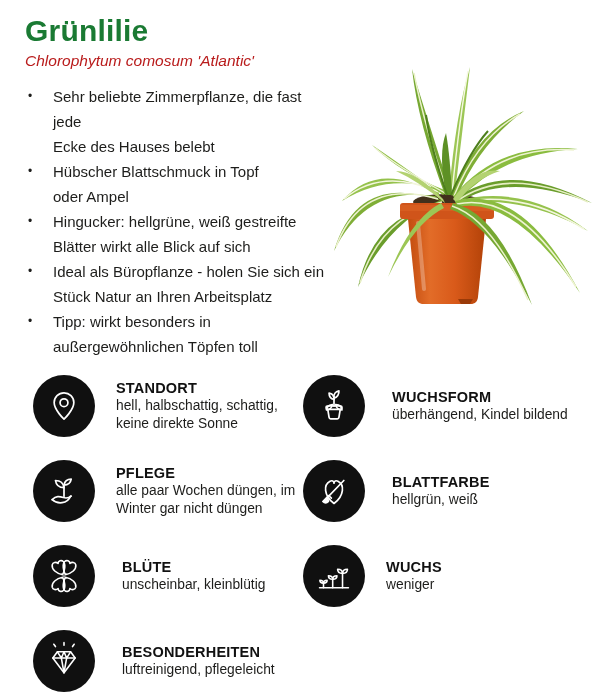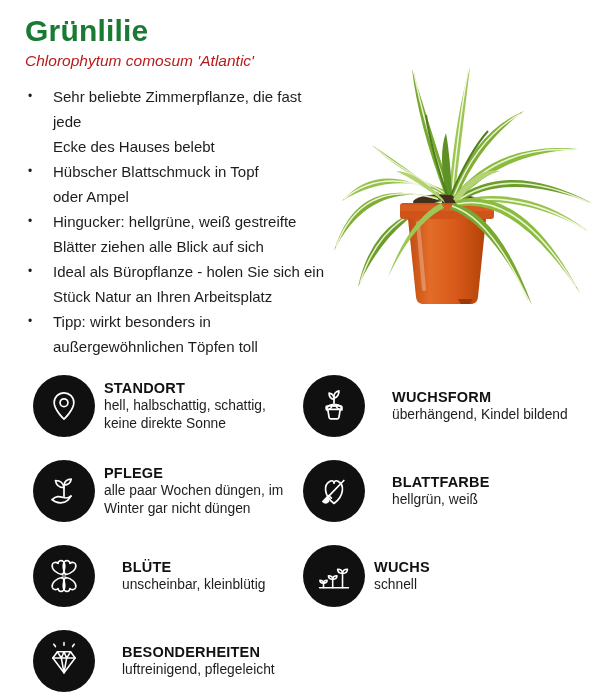--- a/index.html
+++ b/index.html
@@ -78,21 +78,21 @@
     flex: 0 0 62px;
     width: 62px;
     height: 62px;
     border-radius: 50%;
     background: #101010;
     display: flex;
     align-items: center;
     justify-content: center;
   }
   .feature .icon-circle svg { width: 42px; height: 42px; }
-  .feature.col-left  .ftext { margin-left: 9px;  width: 200px; }
+  .feature.col-left  .ftext { margin-left: 21px;  width: 200px; }
   .feature.col-right .ftext { margin-left: 27px; width: 205px; }
   .ftitle {
     font-size: 14.5px;
     font-weight: bold;
     color: #111;
     letter-spacing: 0.2px;
     margin-bottom: 1px;
   }
   .fdesc {
     font-size: 13.8px;
@@ -116,21 +116,21 @@
 Ecke des Hauses belebt</span>
       </li>
     <li>
         <span class="dot">•</span>
         <span class="bullet-text">Hübscher Blattschmuck in Topf
 oder Ampel</span>
       </li>
     <li>
         <span class="dot">•</span>
         <span class="bullet-text">Hingucker: hellgrüne, weiß gestreifte
-Blätter ziehen alle Blick auf sich</span>
+Blätter wirkt alle Blick auf sich</span>
       </li>
     <li>
         <span class="dot">•</span>
         <span class="bullet-text">Ideal als Büropflanze - holen Sie sich ein
 Stück Natur an Ihren Arbeitsplatz</span>
       </li>
     <li>
         <span class="dot">•</span>
         <span class="bullet-text">Tipp: wirkt besonders in
 außergewöhnlichen Töpfen toll</span>
@@ -287,21 +287,21 @@
           <path d="M30 50V36"></path>
           <path d="M30 37c-4 0-6.5-2-6.5-5.5 4 0 6.5 2 6.5 5.5z"></path>
           <path d="M30 37c4 0 6.5-2 6.5-5.5-4 0-6.5 2-6.5 5.5z"></path>
           <path d="M45 50V27"></path>
           <path d="M45 28c-4.5 0-7.5-2.3-7.5-6.3 4.5 0 7.5 2.3 7.5 6.3z"></path>
           <path d="M45 28c4.5 0 7.5-2.3 7.5-6.3-4.5 0-7.5 2.3-7.5 6.3z"></path>
         </svg>
       </div>
       <div class="ftext">
         <div class="ftitle">WUCHS</div>
-        <div class="fdesc">schnell</div>
+        <div class="fdesc">weniger</div>
       </div>
     </div>
 
     <div class="feature col-right">
       <div class="icon-circle">
         <svg viewBox="0 0 64 64" fill="none" stroke="#fff" stroke-width="2.4" stroke-linecap="round" stroke-linejoin="round">
           <path d="M22 18h20l7 9.5L32 50 15 27.5z"></path>
           <path d="M15 27.5h34"></path>
           <path d="M22 18l6 9.5 4-9.5 4 9.5 6-9.5"></path>
           <path d="M28 27.5L32 50l4-22.5"></path>

